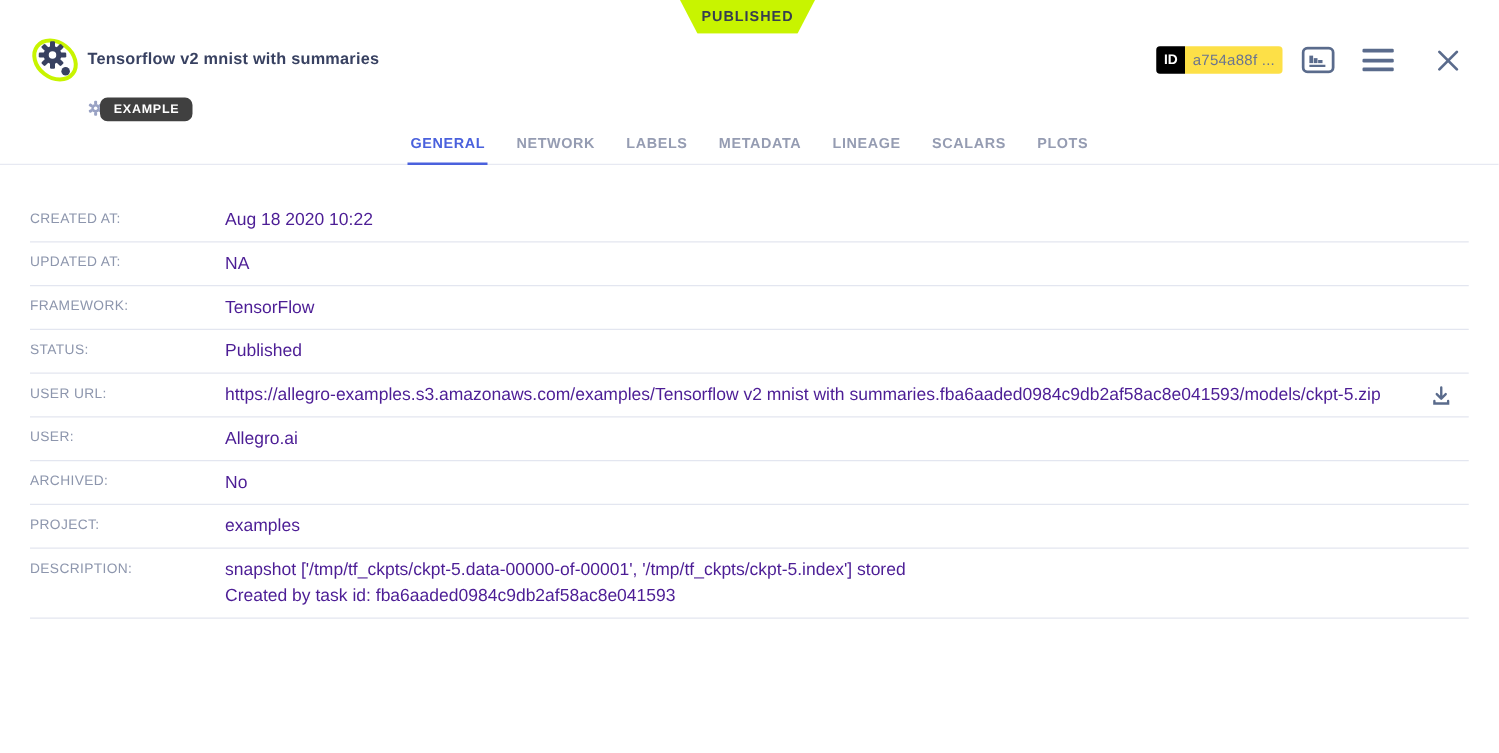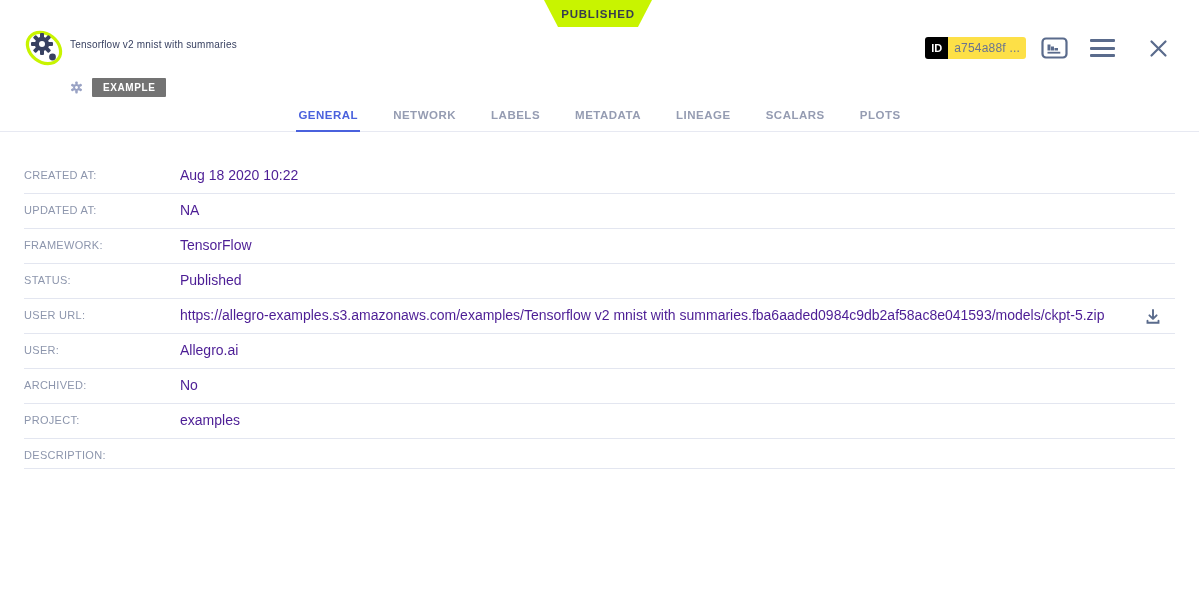--- a/index.html
+++ b/index.html
@@ -12,29 +12,29 @@
     background: #c8f400;
     clip-path: polygon(0 0, 100% 0, 87% 100%, 13% 100%);
     display: flex; align-items: center; justify-content: center;
     font-size: 11.5px; font-weight: 700; letter-spacing: 0.8px; color: #373d4f;
   }
 
   
   .model-icon { position: absolute; left: 21px; top: 26px; width: 46px; height: 46px; }
   .page-title {
     position: absolute; left: 70px; top: 39px;
-    font-size: 10px; font-weight: 400; color: #384161; letter-spacing: 0.2px;
+    font-size: 13px; font-weight: 700; color: #384161; letter-spacing: 0.2px;
   }
   .example-tag { position: absolute; left: 76px; top: 77px; height: 19px; }
   .tag-gear { position: absolute; left: -6px; top: 3px; z-index: 0; }
   .tag-body {
     position: relative; z-index: 1; display: inline-block;
-    background: #737373; color: #ffffff; border-radius: 1px;
+    background: #404040; color: #ffffff; border-radius: 6px;
     font-size: 10px; font-weight: 700; letter-spacing: 0.6px;
-    padding: 4px 10px 4px 11px; margin-left: 16px;
+    padding: 4px 10px 4px 11px; margin-left: 4px;
   }
 
   .header-right {
     position: absolute; top: 37px; right: 30px;
     display: flex; align-items: center;
   }
   .id-badge { display: flex; align-items: stretch; font-size: 12px; }
   .id-chip {
     background: #000000; color: #fff; font-weight: 700; font-size: 11px;
     border-radius: 3px 0 0 3px; padding: 4px 6px; display: flex; align-items: center;
@@ -47,21 +47,21 @@
   .preview-btn { margin-left: 15px; }
   .menu-btn { margin-left: 22px; flex-direction: column; }
   .menu-btn span { display: block; width: 25px; height: 3px; border-radius: 1px; background: #5a6b8c; }
   .menu-btn span + span { margin-top: 4.5px; }
   .close-btn { margin-left: 33px; }
 
   
   .tabbar {
     position: absolute; top: 99px; left: 0; right: 0; height: 33px;
     border-bottom: 1px solid #e7e9f2;
-    display: flex; justify-content: center; gap: 31px;
+    display: flex; justify-content: center; gap: 21px;
   }
   .tab {
     font-size: 11.5px; font-weight: 700; letter-spacing: 0.5px;
     color: #959cb2; padding: 10px 2px 0 2px; cursor: pointer;
     border-bottom: 2px solid transparent; height: 33px;
   }
   .tab.active { color: #4a61dd; border-bottom-color: #4a61dd; }
 
   
   .details { position: absolute; top: 132px; left: 24px; right: 24px; padding-top: 27px; }
@@ -203,14 +203,16 @@
   <div class="row">
     <div class="row-label">ARCHIVED:</div>
     <div class="row-value">No</div>
   </div>
   <div class="row">
     <div class="row-label">PROJECT:</div>
     <div class="row-value">examples</div>
   </div>
   <div class="row">
     <div class="row-label">DESCRIPTION:</div>
+    <div class="row-value">snapshot ['/tmp/tf_ckpts/ckpt-5.data-00000-of-00001', '/tmp/tf_ckpts/ckpt-5.index'] stored
+Created by task id: fba6aaded0984c9db2af58ac8e041593</div>
   </div>
 </div>
 
 </body></html>

